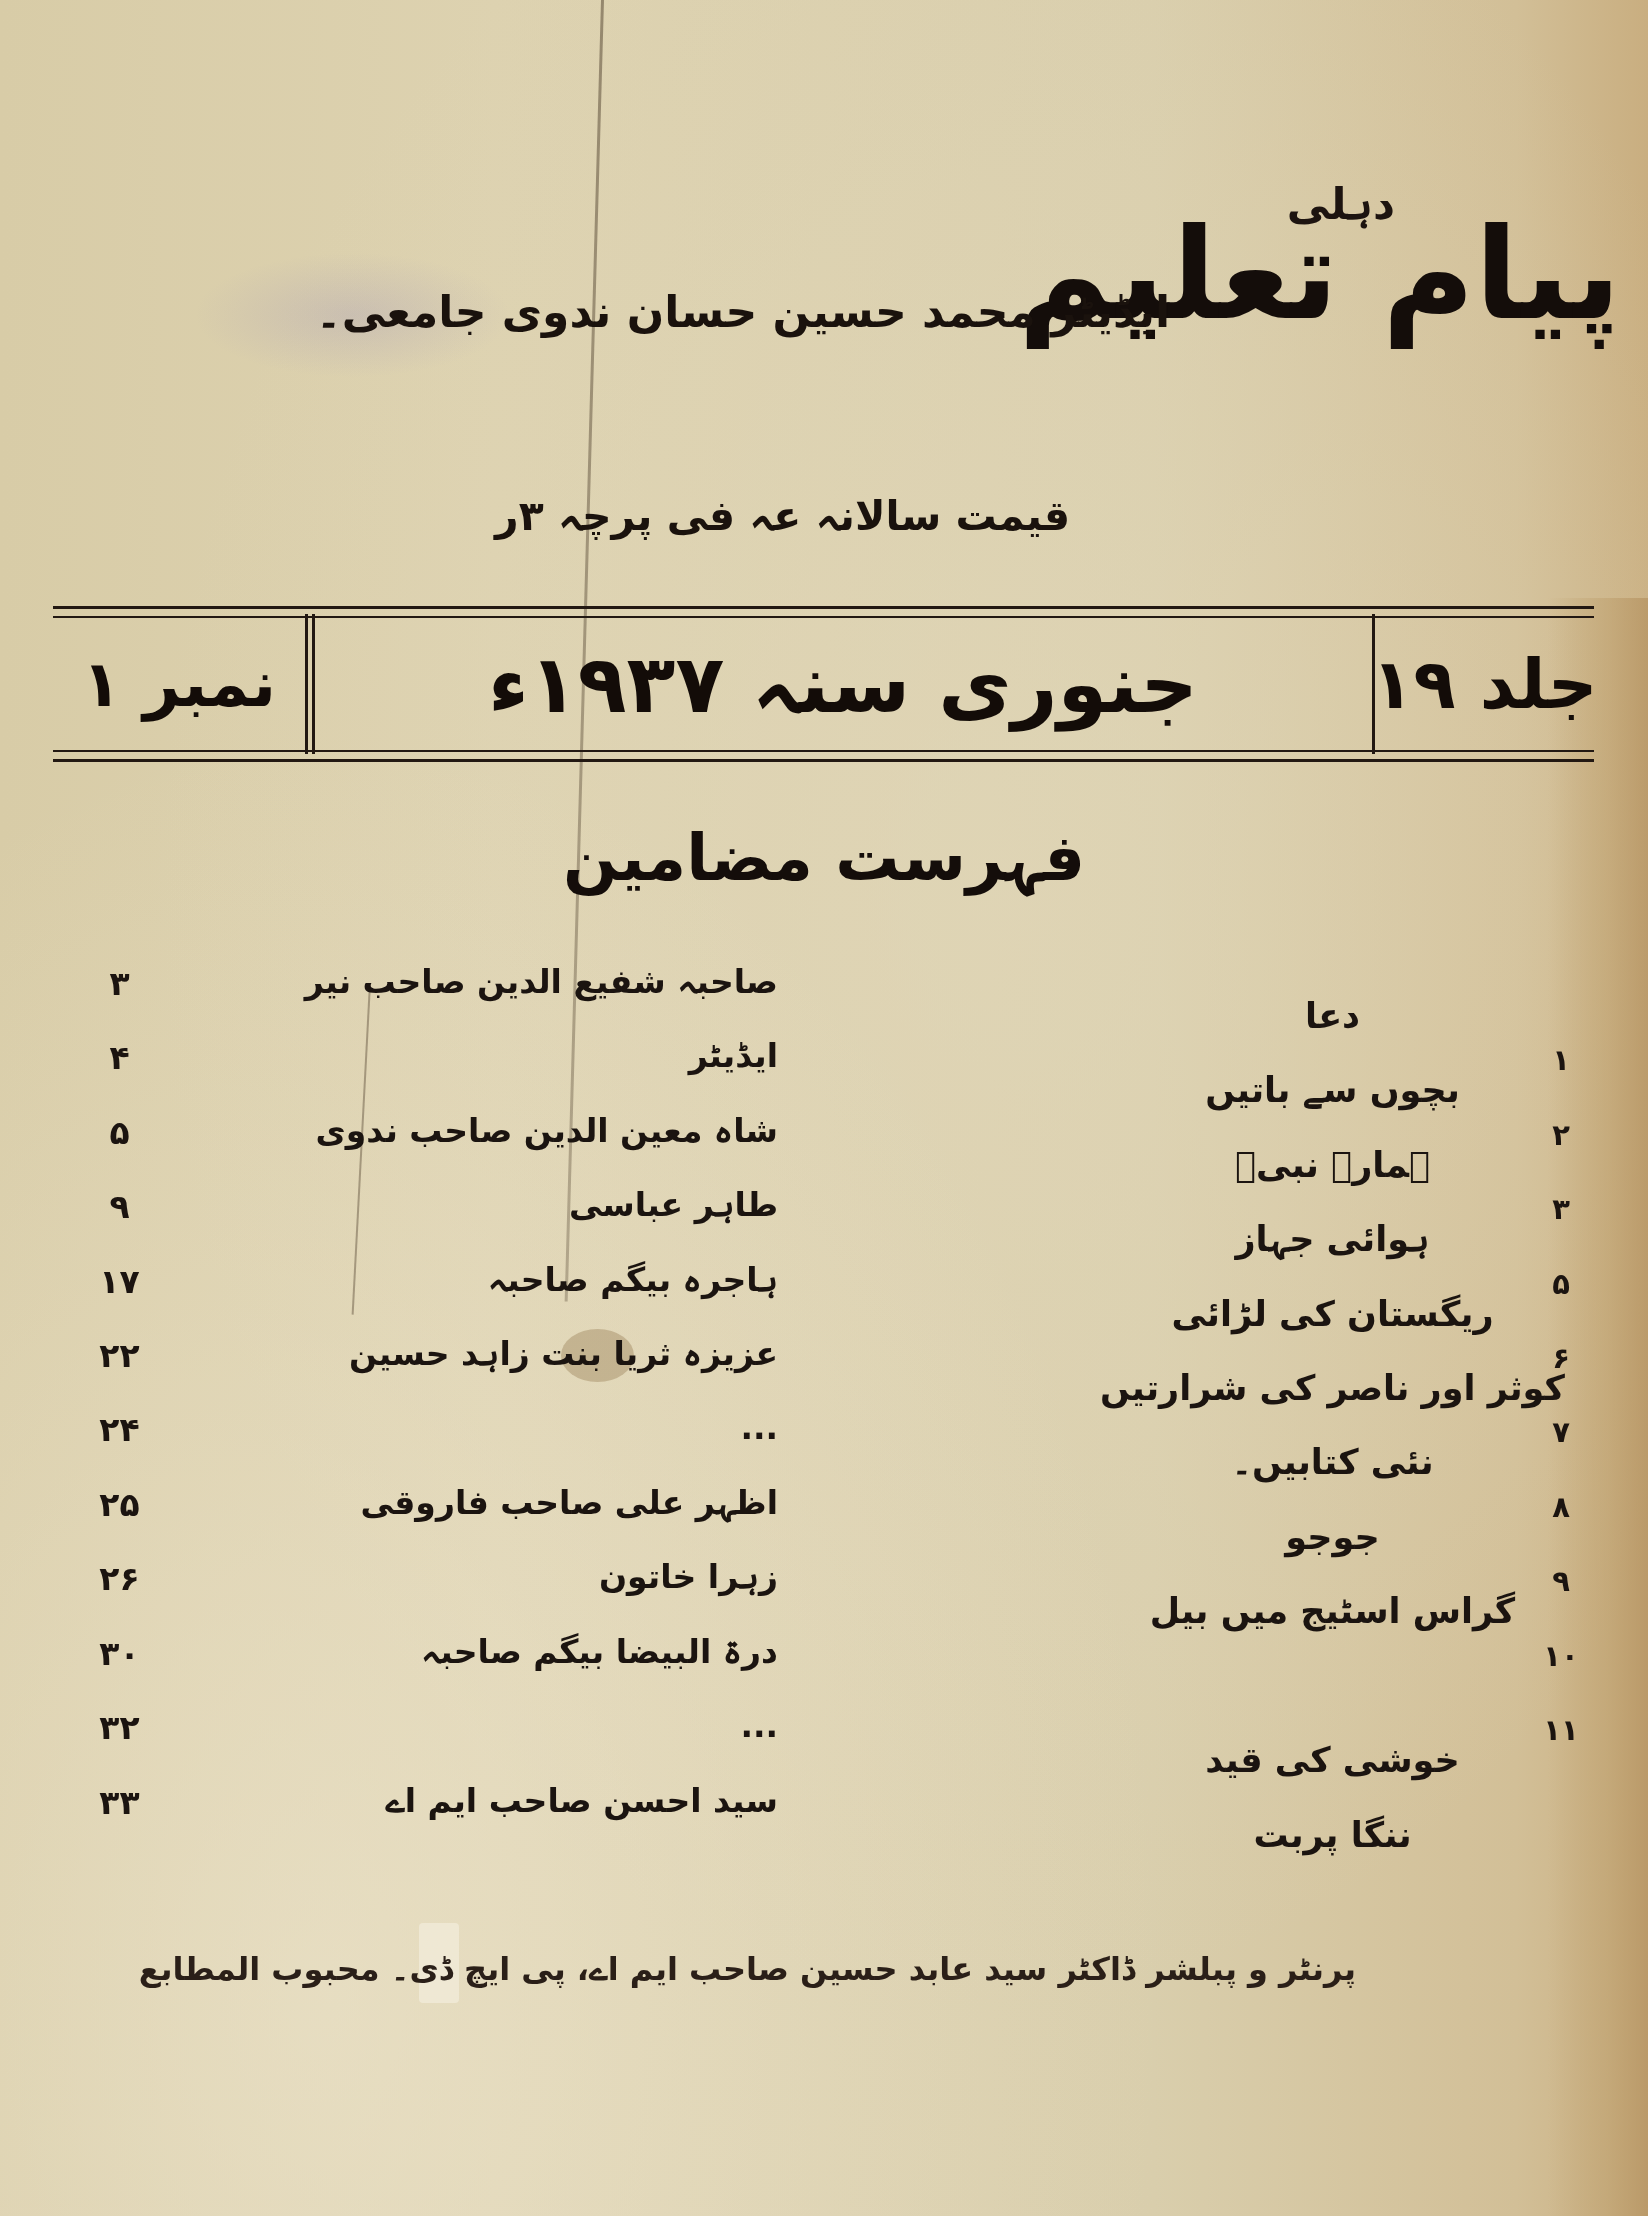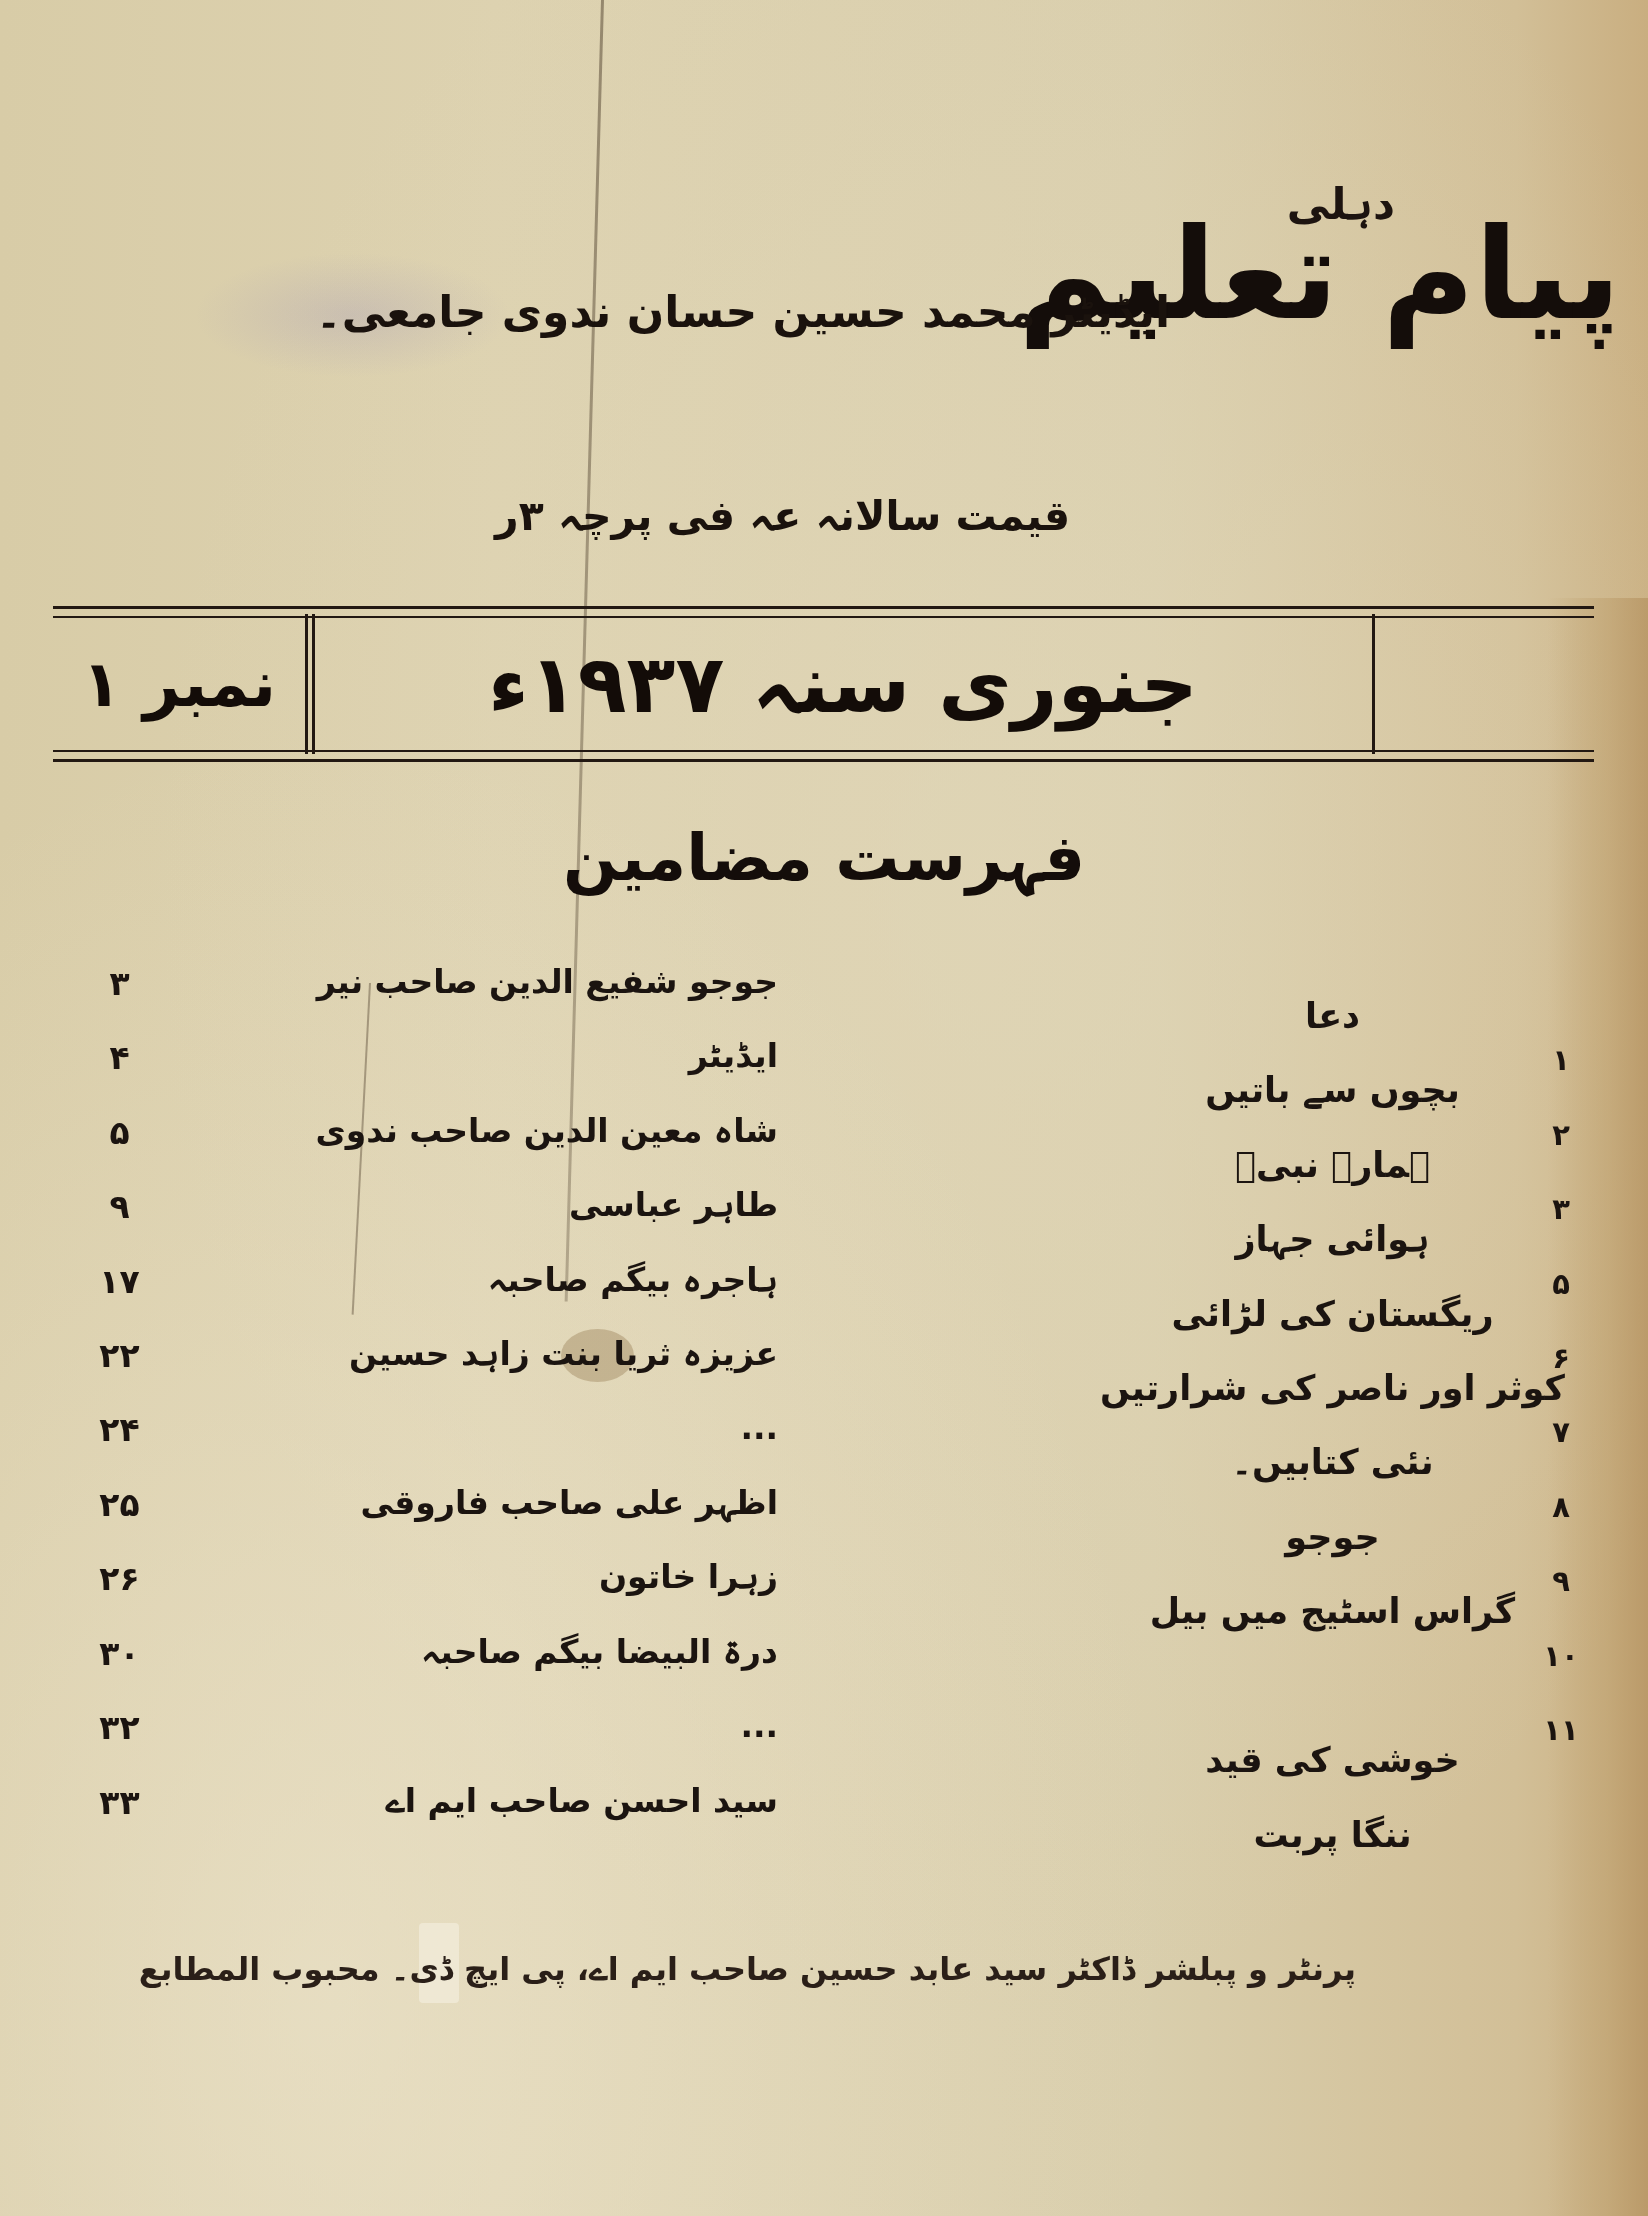--- a/index.html
+++ b/index.html
@@ -270,29 +270,30 @@
   <div class="issue-bar">
     <div class="issue-rule top1"></div>
     <div class="issue-rule top2"></div>
     <div class="issue-rule bot1"></div>
     <div class="issue-rule bot2"></div>
     <div class="issue-divider left"></div>
     <div class="issue-divider left2"></div>
     <div class="issue-divider right"></div>
     <div class="issue-cell number urdu">نمبر ۱</div>
     <div class="issue-cell date urdu">جنوری سنہ ۱۹۳۷ء</div>
+    <div class="issue-cell volume urdu">جلد ۱۹</div>
   </div>
 
   <div class="toc-heading urdu">فہرست مضامین</div>
 
   <div class="toc-table">
     <div class="toc-row" style="top:0px">
       <span class="toc-serial urdu"></span>
       <span class="toc-title urdu">دعا</span>
-      <span class="toc-author urdu">جوجو شفیع الدین صاحب نیر</span>
+      <span class="toc-author urdu">صاحبہ شفیع الدین صاحب نیر</span>
       <span class="toc-page urdu">۳</span>
     </div>
     <div class="toc-row" style="top:74px">
       <span class="toc-serial urdu">۱</span>
       <span class="toc-title urdu">بچوں سے باتیں</span>
       <span class="toc-author urdu">ایڈیٹر</span>
       <span class="toc-page urdu">۴</span>
     </div>
     <div class="toc-row" style="top:149px">
       <span class="toc-serial urdu">۲</span>

